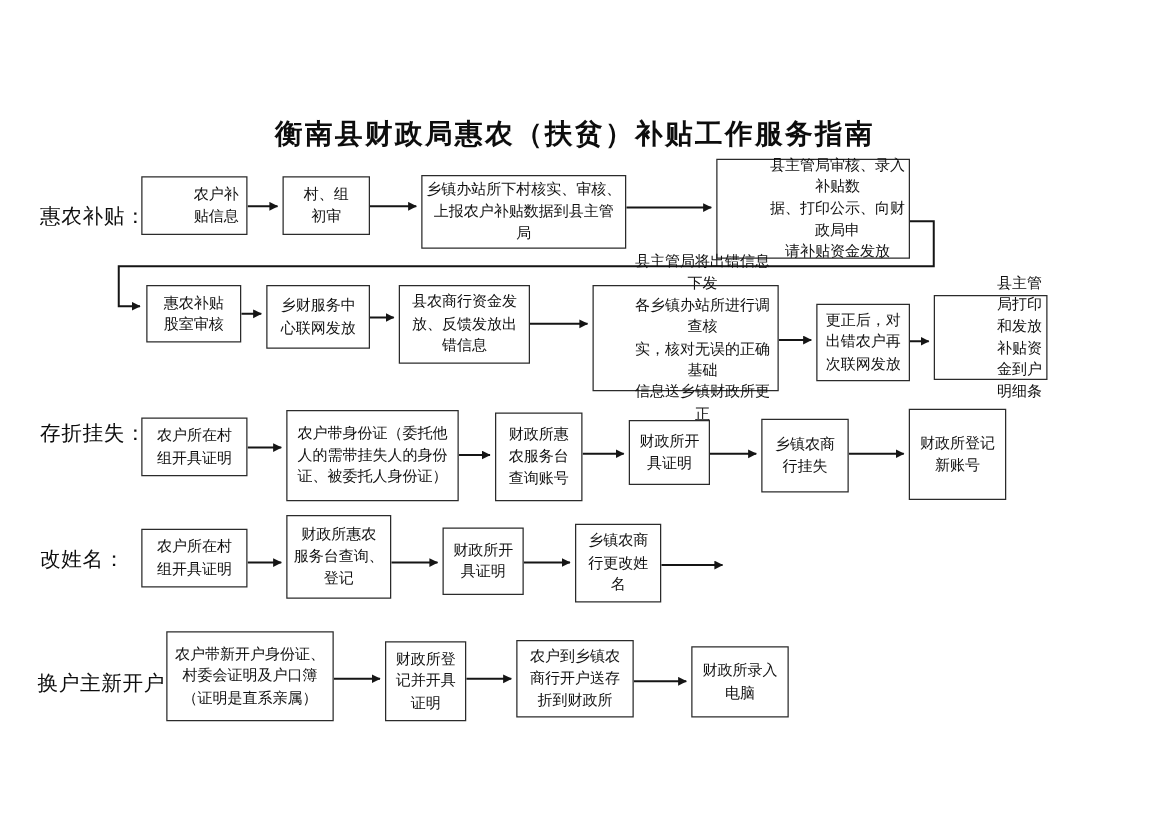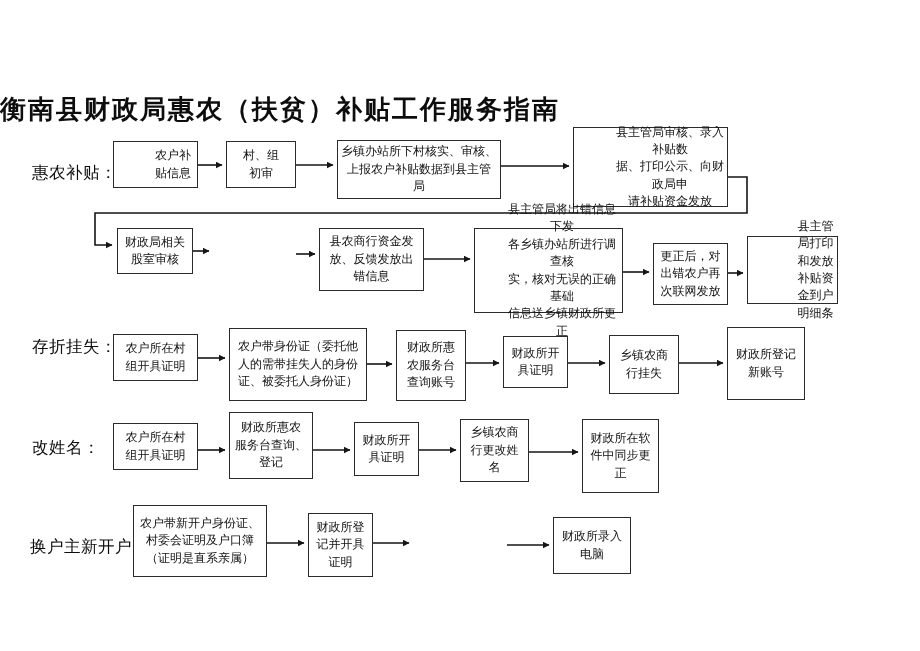--- a/index.html
+++ b/index.html
@@ -8,22 +8,22 @@
     width:920px;height:651px;
     background:#ffffff;
     font-family:"Liberation Serif","DejaVu Serif",serif;
     color:#111;
     overflow:hidden;
     margin:0 auto;
   }
   .title{
     position:absolute;
     top:92px;left:0;width:100%;
-    text-align:left;
-    font-size:26px;
+    text-align:center;
+    font-size:22px;
     font-weight:bold;
     letter-spacing:2px;
     color:#0d0d0d;
   }
   .flow-label{
     position:absolute;
     font-size:16.5px;
     letter-spacing:0.5px;
     color:#0d0d0d;
     white-space:nowrap;
@@ -104,22 +104,24 @@
 贴信息</div>
   <div class="box" style="left:226px;top:141px;width:70px;height:47px;">村、组
 初审</div>
   <div class="box" style="left:337px;top:140px;width:164px;height:59px;">乡镇办站所下村核实、审核、
 上报农户补贴数据到县主管
 局</div>
   <div class="box" style="left:573px;top:127px;width:155px;height:80px;padding-left:40px;">县主管局审核、录入补贴数
 据、打印公示、向财政局申
 请补贴资金发放</div>
 
-  <div class="box" style="left:117px;top:228px;width:76px;height:46px;">财政局相关
+  <div class="box" style="left:117px;top:228px;width:76px;height:46px;">惠农补贴
 股室审核</div>
+  <div class="box" style="left:213px;top:228px;width:83px;height:51px;">乡财服务中
+心联网发放</div>
   <div class="box" style="left:319px;top:228px;width:105px;height:63px;">县农商行资金发
 放、反馈发放出
 错信息</div>
   <div class="box" style="left:474px;top:228px;width:149px;height:85px;padding-left:28px;">县主管局将出错信息下发
 各乡镇办站所进行调查核
 实，核对无误的正确基础
 信息送乡镇财政所更正</div>
   <div class="box" style="left:653px;top:243px;width:75px;height:62px;">更正后，对
 出错农户再
 次联网发放</div>
@@ -145,26 +147,26 @@
   <div class="box" style="left:113px;top:423px;width:85px;height:47px;">农户所在村
 组开具证明</div>
   <div class="box" style="left:229px;top:412px;width:84px;height:67px;">财政所惠农
 服务台查询、
 登记</div>
   <div class="box" style="left:354px;top:422px;width:65px;height:54px;">财政所开
 具证明</div>
   <div class="box" style="left:460px;top:419px;width:69px;height:63px;">乡镇农商
 行更改姓
 名</div>
-  <div class="box" style="left:582px;top:419px;width:77px;height:74px;">财政所在软
-件中同步更
-正</div>
 
   <div class="box" style="left:133px;top:505px;width:134px;height:72px;">农户带新开户身份证、
 村委会证明及户口簿
 （证明是直系亲属）</div>
   <div class="box" style="left:308px;top:513px;width:65px;height:64px;">财政所登
 记并开具
 证明</div>
+  <div class="box" style="left:413px;top:512px;width:94px;height:62px;">农户到乡镇农
+商行开户送存
+折到财政所</div>
   <div class="box" style="left:553px;top:517px;width:78px;height:57px;">财政所录入
 电脑</div>
 
 </div>
 
 </body></html>

